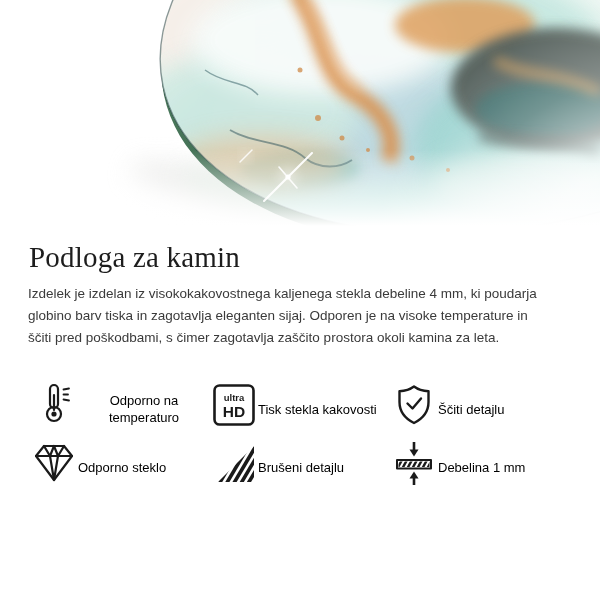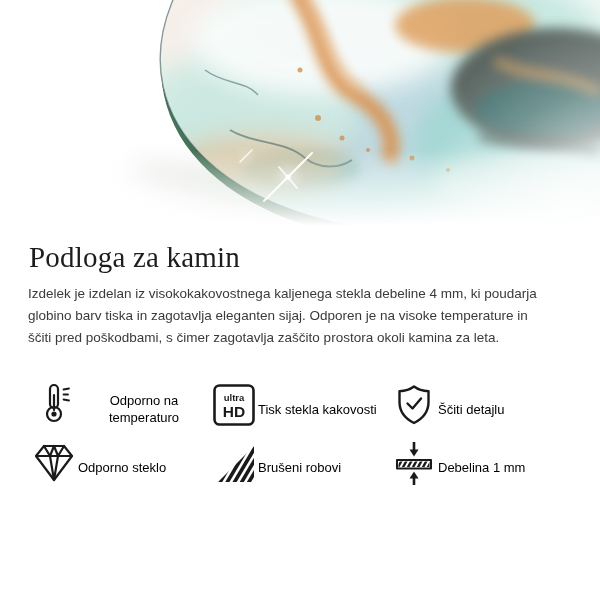--- a/index.html
+++ b/index.html
@@ -191,21 +191,21 @@
             <g clip-path="url(#triClip)" stroke="#1a1a1a" stroke-width="3.6">
               <line x1="0" y1="48" x2="26" y2="4"></line>
               <line x1="7.2" y1="48" x2="33.2" y2="4"></line>
               <line x1="14.4" y1="48" x2="40.4" y2="4"></line>
               <line x1="21.6" y1="48" x2="47.6" y2="4"></line>
               <line x1="28.8" y1="48" x2="54.8" y2="4"></line>
               <line x1="36" y1="48" x2="62" y2="4"></line>
             </g>
           </svg>
         </div>
-        <div class="flabel">Brušeni robovi</div>
+        <div class="flabel">Brušeni detajlu</div>
       </div>
 
       <div class="feature">
         <div class="ficon">
           <svg width="48" height="48" viewBox="0 0 48 48">
             <defs>
                 <clipPath id="barClip">
                   <rect x="8.5" y="22.5" width="31" height="5.5"></rect>
                 </clipPath>
               </defs>

